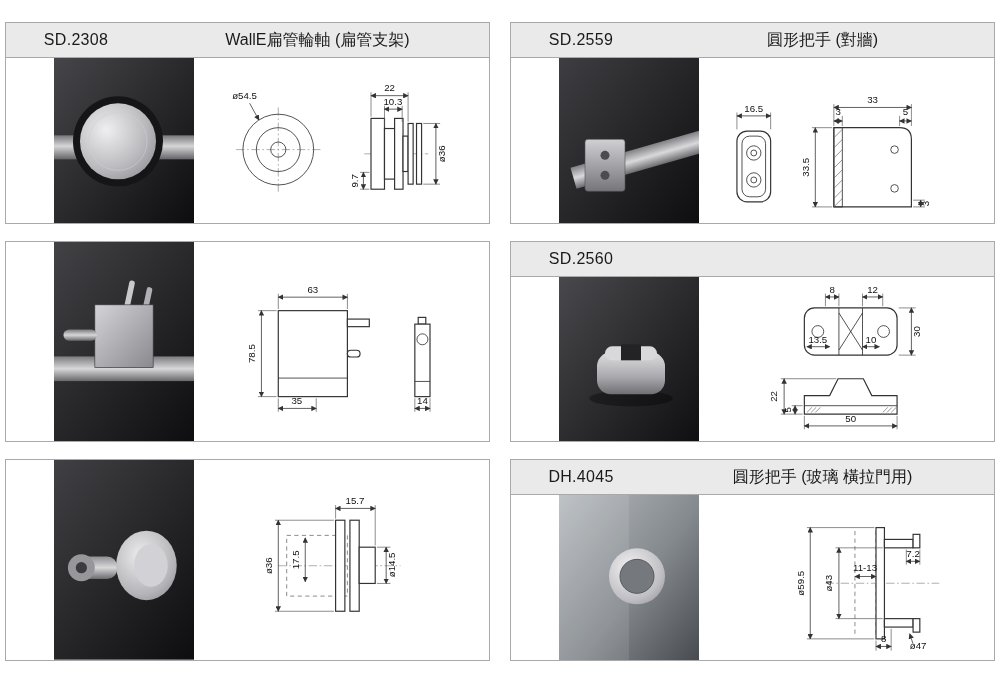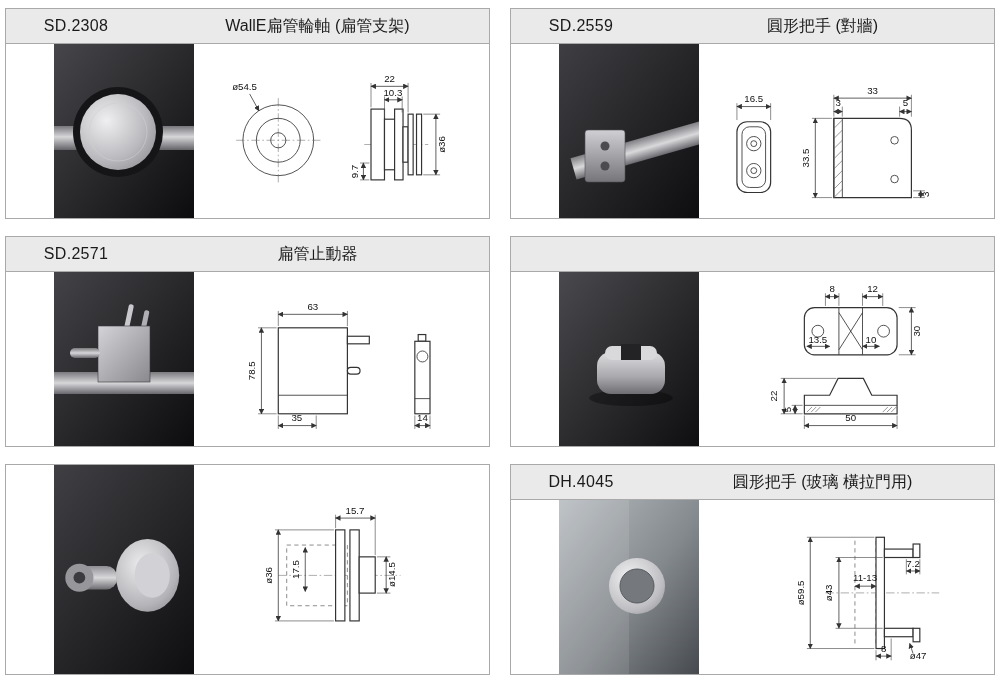--- a/index.html
+++ b/index.html
@@ -1,16 +1,16 @@
 <!DOCTYPE html>
 <html><head>
 <meta charset="utf-8">
 <style>
   html,body{margin:0;padding:0;background:#ffffff;font-family:"Liberation Sans",sans-serif;}
-  .page{width:1000px;height:683px;box-sizing:border-box;padding:8px 5px;display:grid;
+  .page{width:1000px;height:683px;box-sizing:border-box;padding:22px 5px;display:grid;
         grid-template-columns:1fr 1fr;grid-template-rows:1fr 1fr 1fr;gap:17px 20px;background:#fff;}
   .card{border:1px solid #a9a9a9;display:flex;flex-direction:column;overflow:hidden;background:#fff;}
   .card-head{flex:0 0 34px;display:flex;align-items:stretch;background:#eaeaea;border-bottom:1px solid #a9a9a9;
              font-size:16px;color:#1a1a1a;}
   .code{width:140px;flex:0 0 140px;display:flex;align-items:center;justify-content:center;letter-spacing:.3px;}
   .title{flex:1;display:flex;align-items:center;justify-content:center;}
   .card-body{flex:1;display:flex;min-height:0;margin-left:48px;}
   .photo{width:140px;flex:0 0 140px;overflow:hidden;}
   .drawing{flex:1;background:#fff;}
   .photo svg,.drawing svg{display:block;width:100%;height:100%;}
@@ -191,24 +191,20 @@
               <line class="ext" x1="254" y1="168" x2="268" y2="168"></line>
             <line class="dim" x1="263" y1="160" x2="263" y2="168"></line>
             <text class="dt" x="273" y="164" transform="rotate(-90 273 164)">3</text>
           </g>
         </svg>
       </div>
     </div>
   </section>
 
   <section class="card">
-    <header class="card-head">
-      <div class="code">SD.2571</div>
-      <div class="title">扁管止動器</div>
-    </header>
     <div class="card-body">
       <div class="photo">
         <svg viewBox="0 0 140 178" preserveAspectRatio="xMidYMid slice">
           <defs>
             <linearGradient id="p3bg" x1="0" y1="0" x2="1" y2="1">
                 <stop offset="0" stop-color="#444448"></stop>
                 <stop offset="1" stop-color="#0c0c0e"></stop>
               </linearGradient>
             <linearGradient id="p3bar" x1="0" y1="0" x2="0" y2="1">
                 <stop offset="0" stop-color="#7b7b7f"></stop>
@@ -260,20 +256,21 @@
             <line class="dim" x1="262" y1="168" x2="280" y2="168"></line>
             <text class="dt" x="271" y="163">14</text>
           </g>
         </svg>
       </div>
     </div>
   </section>
 
   <section class="card">
     <header class="card-head">
+      <div class="code">SD.2560</div>
     </header>
     <div class="card-body">
       <div class="photo">
         <svg viewBox="0 0 140 178" preserveAspectRatio="xMidYMid slice">
           <defs>
             <linearGradient id="p4bg" x1="0" y1="0" x2="1" y2="1">
                 <stop offset="0" stop-color="#4a4a4e"></stop>
                 <stop offset="1" stop-color="#0e0e10"></stop>
               </linearGradient>
             <linearGradient id="p4met" x1="0" y1="0" x2="0" y2="1">

